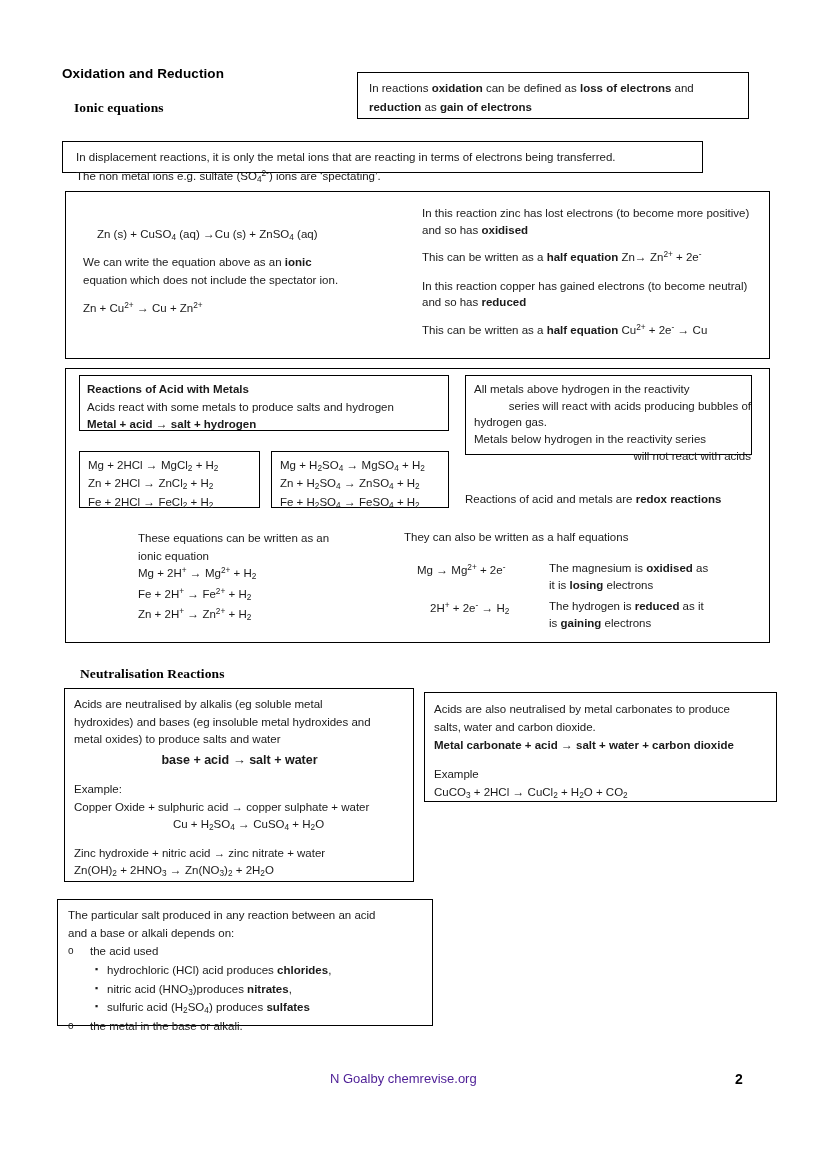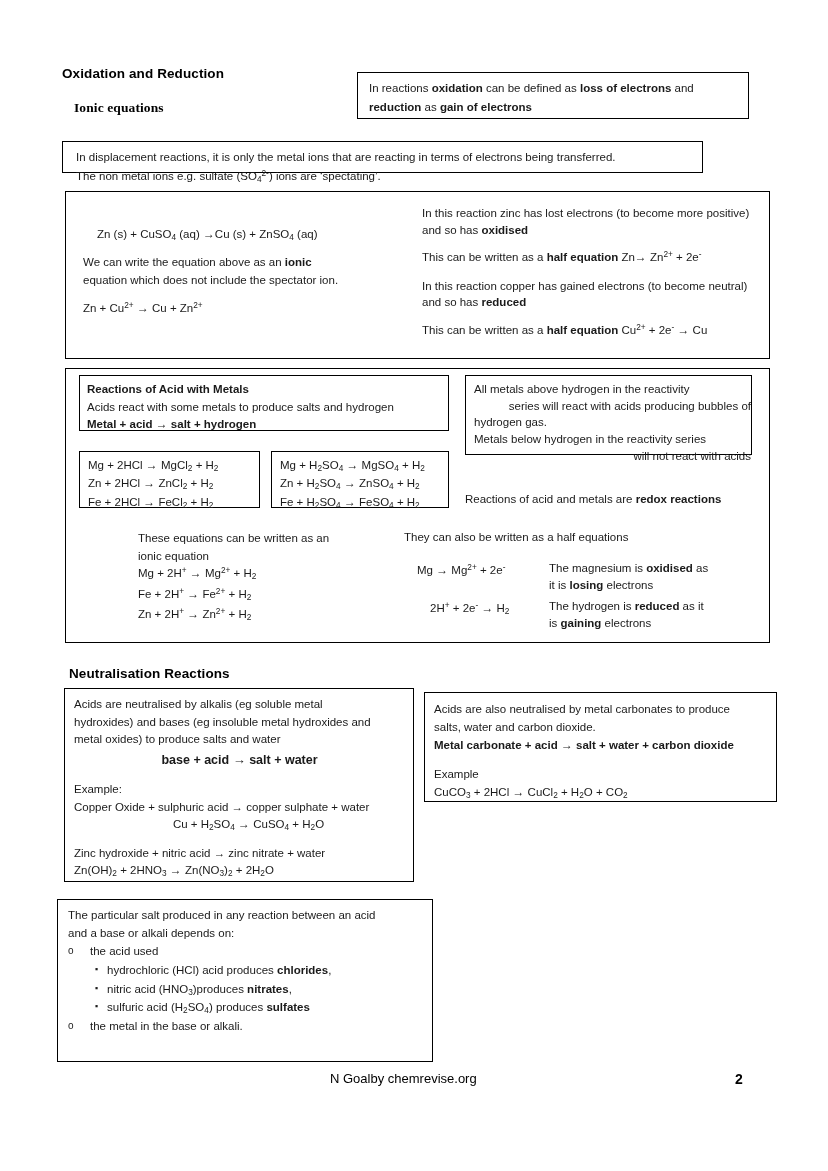--- a/index.html
+++ b/index.html
@@ -47,21 +47,21 @@
   }
 
   
   .tb { position: absolute; }
   .tb p { margin: 0 0 0 0; }
   .gap { height: 11px; }
 
   
   .footer-text {
     position: absolute;
-    color: #000000;
+    color: #4c1d95;
     font-size: 13px;
   }
   .footer-page {
     position: absolute;
     color: #000;
     font-size: 14px;
     font-weight: bold;
   }
 
   
@@ -215,21 +215,21 @@
           2H<sup>+</sup> + 2e<sup>-</sup> <span class="arrow">→</span> H<sub>2</sub>
         </div>
         <div style="position:absolute; left:145px; top:-2px; width:210px;">
           <p style="margin:0;"><span>The hydrogen is </span><span class="b">reduced</span><span> as it</span></p>
           <p style="margin:1px 0 0 0;"><span>is </span><span class="b">gaining</span><span> electrons</span></p>
         </div>
       </div>
     </div>
   </div>
 
-  <div class="h-title" style="left:69px; top:664px;">Neutralisation Reactions</div>
+  <div class="h-title" style="left:80px; top:664px;font-family:Liberation Serif, serif;">Neutralisation Reactions</div>
 
   <div class="box abs" style="left:64px; top:688px; width:350px; height:194px;">
     <div style="padding:7px 8px 0 9px;">
       <p style="margin:0;">Acids are neutralised by alkalis (eg soluble metal</p>
       <p style="margin:1px 0 0 0;">hydroxides) and bases (eg insoluble metal hydroxides and</p>
       <p style="margin:1px 0 0 0;">metal oxides) to produce salts and water</p>
       <p class="b eq-center" style="margin:3px 0 0 0; font-size:12.5px;">base + acid <span class="arrow">→</span> salt + water</p>
       <div class="gap"></div>
       <p style="margin:0;">Example:</p>
       <p style="margin:1px 0 0 0;">Copper Oxide + sulphuric acid → copper sulphate + water</p>
@@ -244,21 +244,21 @@
     <div style="padding:8px 8px 0 9px;">
       <p style="margin:0;">Acids are also neutralised by metal carbonates to produce</p>
       <p style="margin:1px 0 0 0;">salts, water and carbon dioxide.</p>
       <p class="b" style="margin:2px 0 0 0;">Metal carbonate + acid <span class="arrow">→</span> salt + water + carbon dioxide</p>
       <div class="gap"></div>
       <p style="margin:0;">Example</p>
       <p style="margin:2px 0 0 0;">CuCO<sub>3</sub> + 2HCl <span class="arrow">→</span> CuCl<sub>2</sub> + H<sub>2</sub>O + CO<sub>2</sub></p>
     </div>
   </div>
 
-  <div class="box abs" style="left:57px; top:899px; width:376px; height:163px;">
+  <div class="box abs" style="left:57px; top:899px; width:376px; height:127px;">
     <div style="padding:7px 8px 0 10px;">
       <p style="margin:0;">The particular salt produced in any reaction between an acid</p>
       <p style="margin:1px 0 0 0;">and a base or alkali depends on:</p>
 
       <div class="bullet-row" style="margin-top:2px;">
         <span class="bullet-o">o</span>
         <span>the acid used</span>
       </div>
 
       <div class="bullet-row" style="margin-top:2px;">

